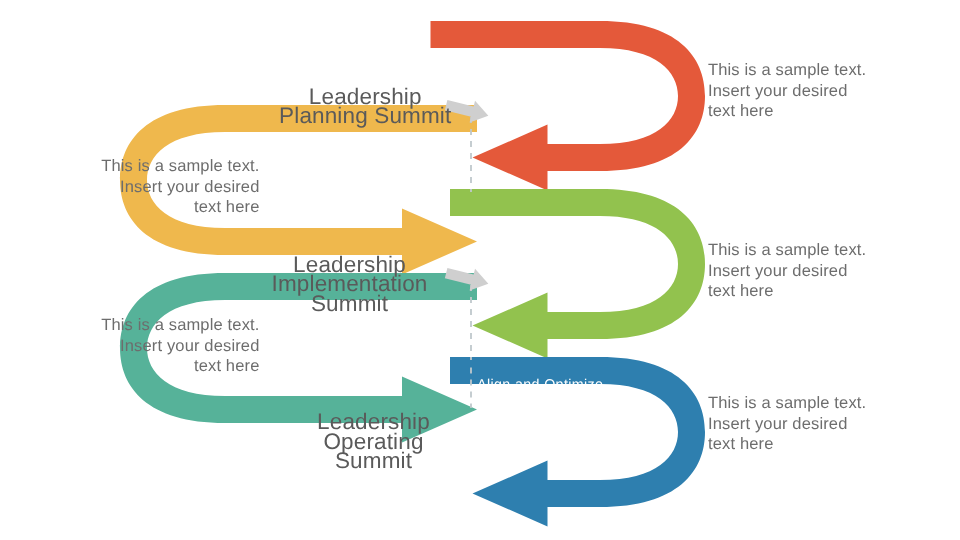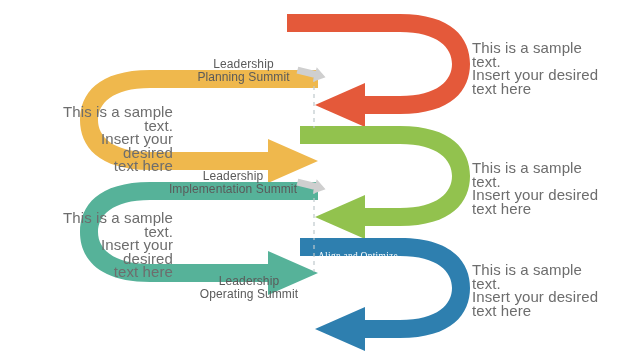--- a/index.html
+++ b/index.html
@@ -6,32 +6,32 @@
   body{
     width:640px;height:360px;background:#ffffff;
     font-family:"Liberation Sans","DejaVu Sans",sans-serif;
     overflow:hidden;position:relative;
   }
   #stage{position:absolute;left:0;top:0;width:640px;height:360px;}
   svg.diagram{position:absolute;left:0;top:0;width:640px;height:360px;}
 
   .side-text{
     position:absolute;
-    font-size:15px;
+    font-size:11px;
     line-height:13.5px;
     color:#6d6d6d;
     white-space:pre-line;
     letter-spacing:.1px;
   }
   .side-text.left{text-align:right;}
   .side-text.right{text-align:left;}
 
   .summit-label{
     position:absolute;
-    font-size:12px;
+    font-size:15px;
     line-height:13px;
     color:#5a5a5a;
     text-align:center;
     white-space:pre-line;
     letter-spacing:.1px;
   }
 
   .band-label{
     position:absolute;
     font-size:9.5px;
@@ -145,21 +145,21 @@
   </svg>
 
   <div class="band-label" style="left:301px;top:37px;">Analysis and Commitment</div>
 
   <div class="band-label" style="left:251px;top:93px;">Due Diligence</div>
 
   <div class="band-label" style="left:316px;top:149px;font-style:italic;">Planning and Close</div>
 
   <div class="band-label" style="left:258px;top:200px;">Integration</div>
 
-  <div class="band-label" style="left:318px;top:251px;font-family:Liberation Serif, serif;">Align and Optimize</div>
+  <div class="band-label" style="left:318px;top:251px;">Align and Optimize</div>
 
   <div class="summit-label" style="left:186px;top:58px;width:115px;">Leadership
 Planning Summit</div>
 
   <div class="summit-label" style="left:163px;top:170px;width:140px;">Leadership
 Implementation Summit</div>
 
   <div class="summit-label" style="left:190px;top:275px;width:118px;">Leadership
 Operating Summit</div>
 

